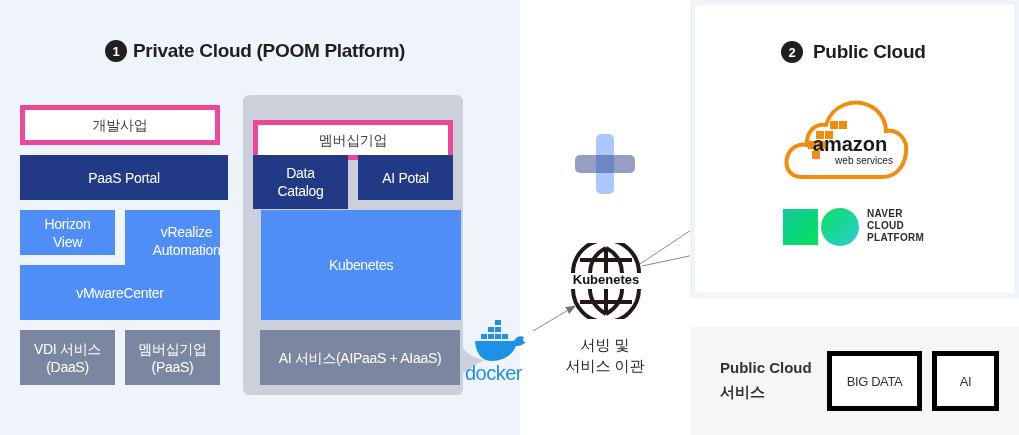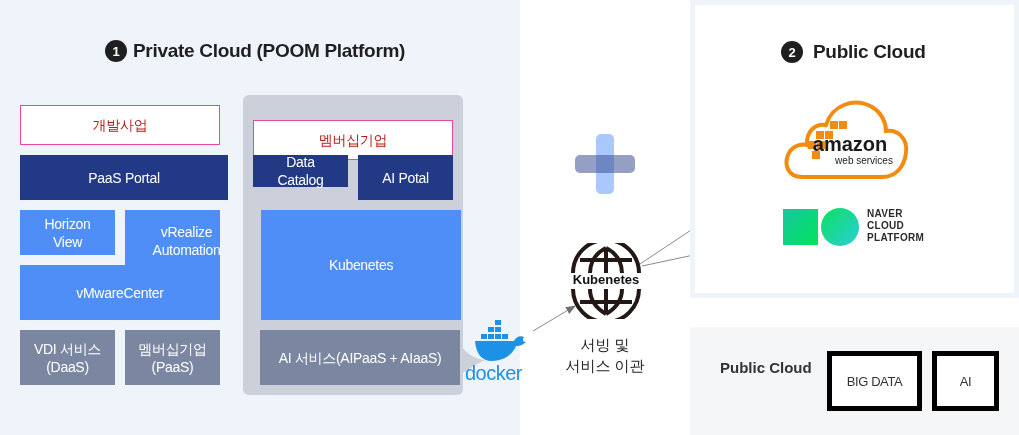--- a/index.html
+++ b/index.html
@@ -7,21 +7,21 @@
   body { position: relative; font-family: "Liberation Sans", "DejaVu Sans", sans-serif; color: #222; }
 
   .abs { position: absolute; }
 
   
   #left-panel { left: 0; top: 0; width: 520px; height: 435px; background: #eff3fa; }
   .section-title { display: flex; align-items: center; gap: 6px; font-size: 19px; font-weight: 700; color: #1f1f1f; letter-spacing: -0.3px; }
   .num-badge { width: 22px; height: 22px; border-radius: 50%; background: #1f1f1f; color: #fff; font-size: 13px; font-weight: 700; display: flex; align-items: center; justify-content: center; }
 
   .box { position: absolute; display: flex; align-items: center; justify-content: center; text-align: center; font-size: 14px; line-height: 18px; letter-spacing: -0.3px; }
-  .box.white { background: #fff; border: 1px solid #ec4899; color: #b91c1c; }
+  .box.white { background: #fff; border: 5px solid #ec4899; color: #404040; }
   .box.navy { background: #223a86; color: #fff; }
   .box.blue { background: #4f8ef7; color: #fff; }
   .box.grey { background: #7b87a1; color: #fff; }
 
   #member-container { left: 243px; top: 95px; width: 220px; height: 300px; background: #ccd0db; border-radius: 6px; }
   #bubble-tail { left: 455px; top: 330px; }
 
   
   #plus-v { left: 596px; top: 134px; width: 18px; height: 60px; background: rgba(125,170,250,0.65); border-radius: 5px; }
   #plus-h { left: 575px; top: 155px; width: 60px; height: 18px; background: rgba(60,80,145,0.55); border-radius: 5px; }
@@ -63,21 +63,21 @@
 <div class="box grey" style="left:20px; top:330px; width:95px; height:55px; white-space:pre-line;">VDI 서비스
 (DaaS)</div>
 <div class="box grey" style="left:125px; top:330px; width:95px; height:55px; white-space:pre-line;">멤버십기업
 (PaaS)</div>
 
 <svg id="bubble-tail" class="abs" width="30" height="50" viewBox="0 0 30 50">
   <path d="M0 0 C4 18 14 28 30 30 C18 36 8 42 0 50 Z" fill="#ccd0db"></path>
 </svg>
 <div id="member-container" class="abs"></div>
 <div class="box white" style="left:253px; top:120px; width:200px; height:40px;">멤버십기업</div>
-<div class="box navy" style="left:253px; top:155px; width:95px; height:32px; white-space:pre-line;">Data
+<div class="box navy" style="left:253px; top:155px; width:95px; height:54px; white-space:pre-line;">Data
 Catalog</div>
 <div class="box navy" style="left:358px; top:155px; width:95px; height:45px;">AI Potal</div>
 <div class="box blue" style="left:261px; top:210px; width:200px; height:110px;">Kubenetes</div>
 <div class="box grey" style="left:260px; top:330px; width:200px; height:55px;">AI 서비스(AIPaaS + AIaaS)</div>
 
 <svg class="abs" style="left:470px; top:318px;" width="60" height="48" viewBox="0 0 60 48">
   <g fill="#1d91e6">
     <rect x="25" y="2" width="6" height="5"></rect>
     <rect x="18" y="9" width="6" height="5"></rect>
       <rect x="25" y="9" width="6" height="5"></rect>
@@ -157,15 +157,16 @@
 </svg>
 <div class="naver-text">
   <div>NAVER</div>
   <div>CLOUD</div>
   <div>PLATFORM</div>
 </div>
 
 <div id="right-bottom" class="abs"></div>
 <div class="svc-title">
   <div>Public Cloud</div>
+  <div>서비스</div>
 </div>
 <div class="svc-box" style="left:827px; top:351px; width:95px; height:60px;">BIG DATA</div>
 <div class="svc-box" style="left:932px; top:351px; width:67px; height:60px;">AI</div>
 
 </body></html>

